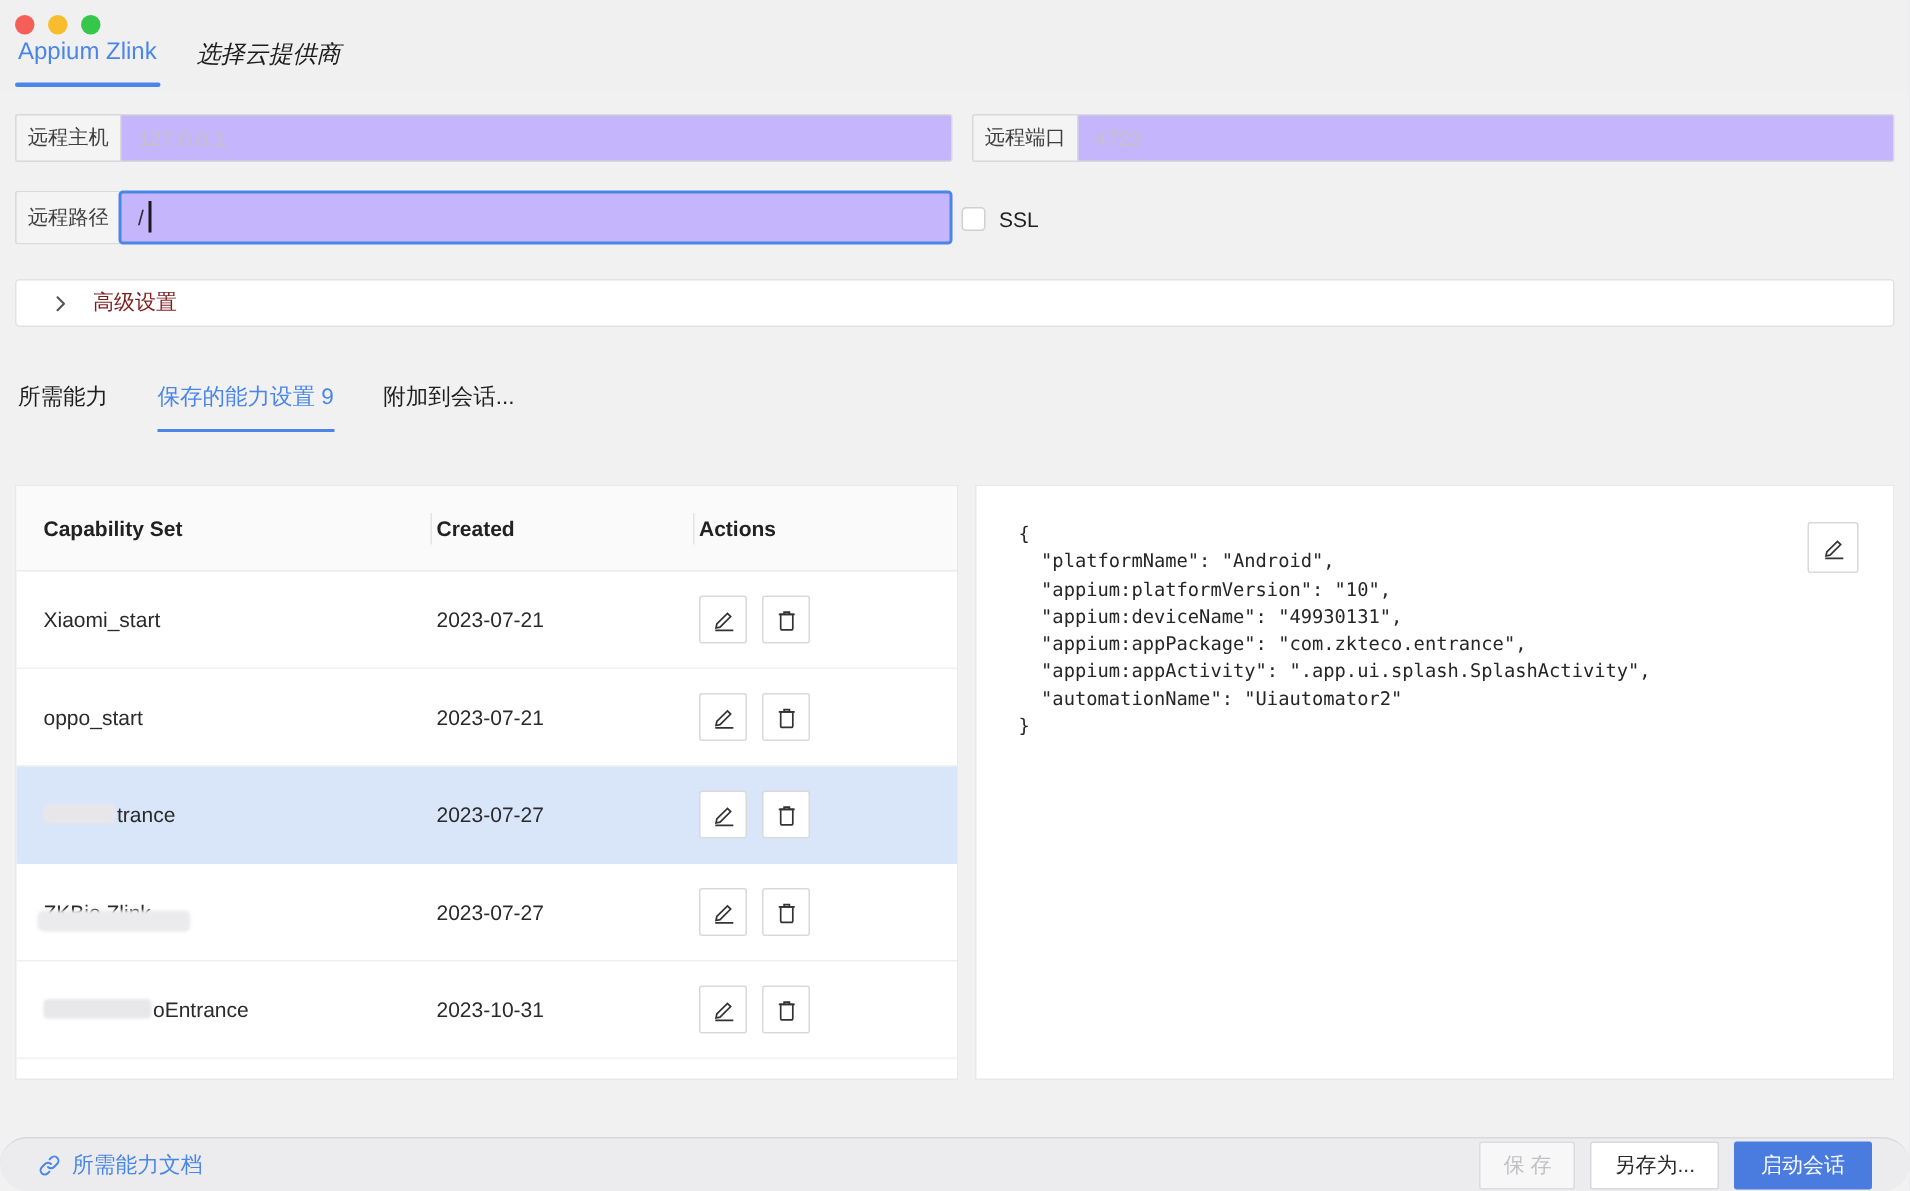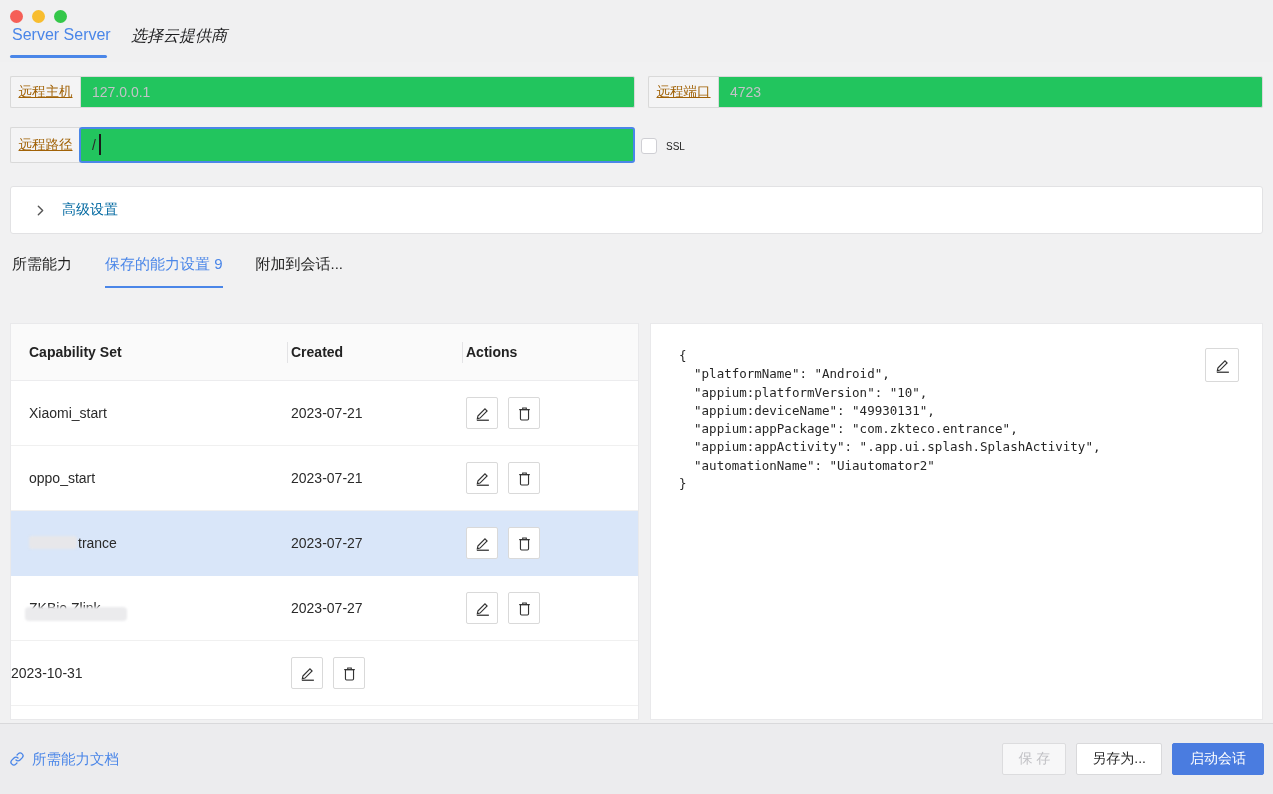--- a/index.html
+++ b/index.html
@@ -20,44 +20,44 @@
   .dot.green { background:#34c749; }
   .win-tab-server { position:absolute; left:12px; top:26px; font-size:16px; color:#4a86e8; font-weight:500; cursor:pointer; }
   .win-tab-underline { position:absolute; left:10px; top:55px; width:97px; height:3px; background:#4a86e8; border-radius:2px; }
   .win-tab-cloud { position:absolute; left:131px; top:26px; font-size:16px; color:#1d1d1f; font-style:italic; cursor:pointer; }
 
   
   .input-group { position:absolute; display:flex; }
   .ig-addon {
     flex:none; width:70px; background:#f4f4f5; border:1px solid #d9d9d9; border-right:none;
     border-radius:2px 0 0 2px; display:flex; align-items:center; justify-content:center;
-    font-size:13.5px; color:#a16207;text-decoration:underline;
+    font-size:13.5px; color:#404040;
   }
   .ig-input {
     flex:1; min-width:0; border:1px solid #d9d9d9; border-radius:0 2px 2px 0;
-    padding:0 11px; font-size:14px; color:#2a2a2a; background:#22c55e; outline:none;
+    padding:0 11px; font-size:14px; color:#2a2a2a; background:#c4b5fd; outline:none;
     font-family:"Liberation Sans", sans-serif;
   }
   .ig-input::placeholder { color:#c3c3c8; }
   #group-host { left:10px; top:76px; width:625px; height:32px; }
   #group-port { left:648px; top:76px; width:615px; height:32px; }
   #group-path { left:10px; top:127px; width:625px; height:36px; }
   #group-path .ig-input { border:2px solid #4a86e8; border-radius:3px; margin-left:-1px; }
   .fake-caret { position:absolute; left:99px; top:134px; width:1.5px; height:21px; background:#1a1a1a; animation:blink 1.1s steps(1) infinite; }
   @keyframes blink { 50% { opacity:0; } }
   .ssl-wrap { position:absolute; left:641px; top:138px; display:flex; align-items:center; gap:9px; }
   .checkbox { width:16px; height:16px; background:#fff; border:1px solid #cfcfd4; border-radius:3px; cursor:pointer; }
-  .ssl-label { font-size:10px; color:#1f1f1f; }
+  .ssl-label { font-size:14px; color:#1f1f1f; }
 
   
   .advanced {
-    position:absolute; left:10px; top:186px; width:1253px; height:48px;
+    position:absolute; left:10px; top:186px; width:1253px; height:32px;
     background:#fff; border:1px solid #e2e2e4; border-radius:3px;
     display:flex; align-items:center; padding-left:23px; gap:15px;
-    font-size:14px; color:#0369a1; cursor:pointer;
+    font-size:14px; color:#7f1d1d; cursor:pointer;
   }
   .chev { width:13px; height:13px; flex:none; }
 
   
   .cap-tabs { position:absolute; left:12px; top:255px; display:flex; gap:33px; font-size:15px; color:#1f1f1f; }
   .cap-tab { padding-bottom:12px; border-bottom:2.5px solid transparent; cursor:pointer; }
   .cap-tab.active { color:#4a86e8; border-bottom-color:#4a86e8; }
 
   
   .panel { position:absolute; top:323px; background:#fff; border:1px solid #e9e9eb; }
@@ -91,23 +91,23 @@
   
   .detail-header { height:57px; border-bottom:1px solid #f0f0f0; display:flex; align-items:center; padding-left:28px; font-size:15px; font-weight:500; color:#1f1f1f; }
   .detail-body { position:relative; padding:23px 28px; }
   .detail-body pre {
     font-family:"DejaVu Sans Mono", monospace; font-size:12.5px; line-height:18.3px; color:#262626;
   }
   .detail-edit { position:absolute; right:23px; top:24px; width:34px; height:34px; }
 
   
   .footer {
-    position:absolute; left:0; right:0; bottom:0; height:71px;
+    position:absolute; left:0; right:0; bottom:0; height:36px;
     background:#ececee; border-top:1px solid #d9d9db;
-    display:flex; align-items:center; padding:0 9px;
+    display:flex; align-items:center; padding:0 25px;border-radius:20px;
   }
   .doc-link { display:flex; align-items:center; gap:7px; color:#4a86e8; font-size:14.5px; cursor:pointer; }
   .doc-link svg { width:16px; height:16px; }
   .footer-btns { margin-left:auto; display:flex; gap:10px; }
   .btn {
     height:32px; padding:0 15px; border-radius:2px; font-size:14px;
     display:flex; align-items:center; justify-content:center; cursor:pointer;
     font-family:"Liberation Sans", sans-serif;
   }
   .btn-save { background:#f7f7f8; border:1px solid #dcdcde; color:#c1c1c5; cursor:not-allowed; }
@@ -118,21 +118,21 @@
 <body>
 
 <div id="app">
 
   <div class="titlebar">
     <div class="traffic">
       <div class="dot red"></div>
       <div class="dot yellow"></div>
       <div class="dot green"></div>
     </div>
-    <div class="win-tab-server">Server Server</div>
+    <div class="win-tab-server">Appium Zlink</div>
     <div class="win-tab-underline"></div>
     <div class="win-tab-cloud">选择云提供商</div>
   </div>
 
   <div class="input-group" id="group-host">
     <div class="ig-addon">远程主机</div>
     <input class="ig-input" placeholder="127.0.0.1" style="">
   </div>
   <div class="input-group" id="group-port">
     <div class="ig-addon">远程端口</div>
@@ -246,20 +246,23 @@
             <svg viewBox="0 0 24 24" fill="none" stroke="#333" stroke-width="1.6">
               <path d="M4.5 6.5h15"></path>
               <path d="M9.5 6.5v-2.2h5v2.2"></path>
               <path d="M6.3 6.5h11.4v13a1.6 1.6 0 0 1-1.6 1.6H7.9a1.6 1.6 0 0 1-1.6-1.6z"></path>
             </svg>
           </div>
       </div>
     </div>
 
     <div class="trow">
+      <div class="td-name">
+        <span class="redact-box" style="width:72px"></span><span>oEntrance</span>
+      </div>
       <div>2023-10-31</div>
       <div class="td-actions">
         <div class="icon-btn">
             <svg viewBox="0 0 24 24" fill="none" stroke="#333" stroke-width="1.6">
               <path d="M5.5 15.5 15.5 5.5l3 3L8.5 18.5l-3.8.8z"></path>
               <path d="M4 21.5h17" stroke-width="1.8"></path>
             </svg>
           </div>
         <div class="icon-btn">
             <svg viewBox="0 0 24 24" fill="none" stroke="#333" stroke-width="1.6">

